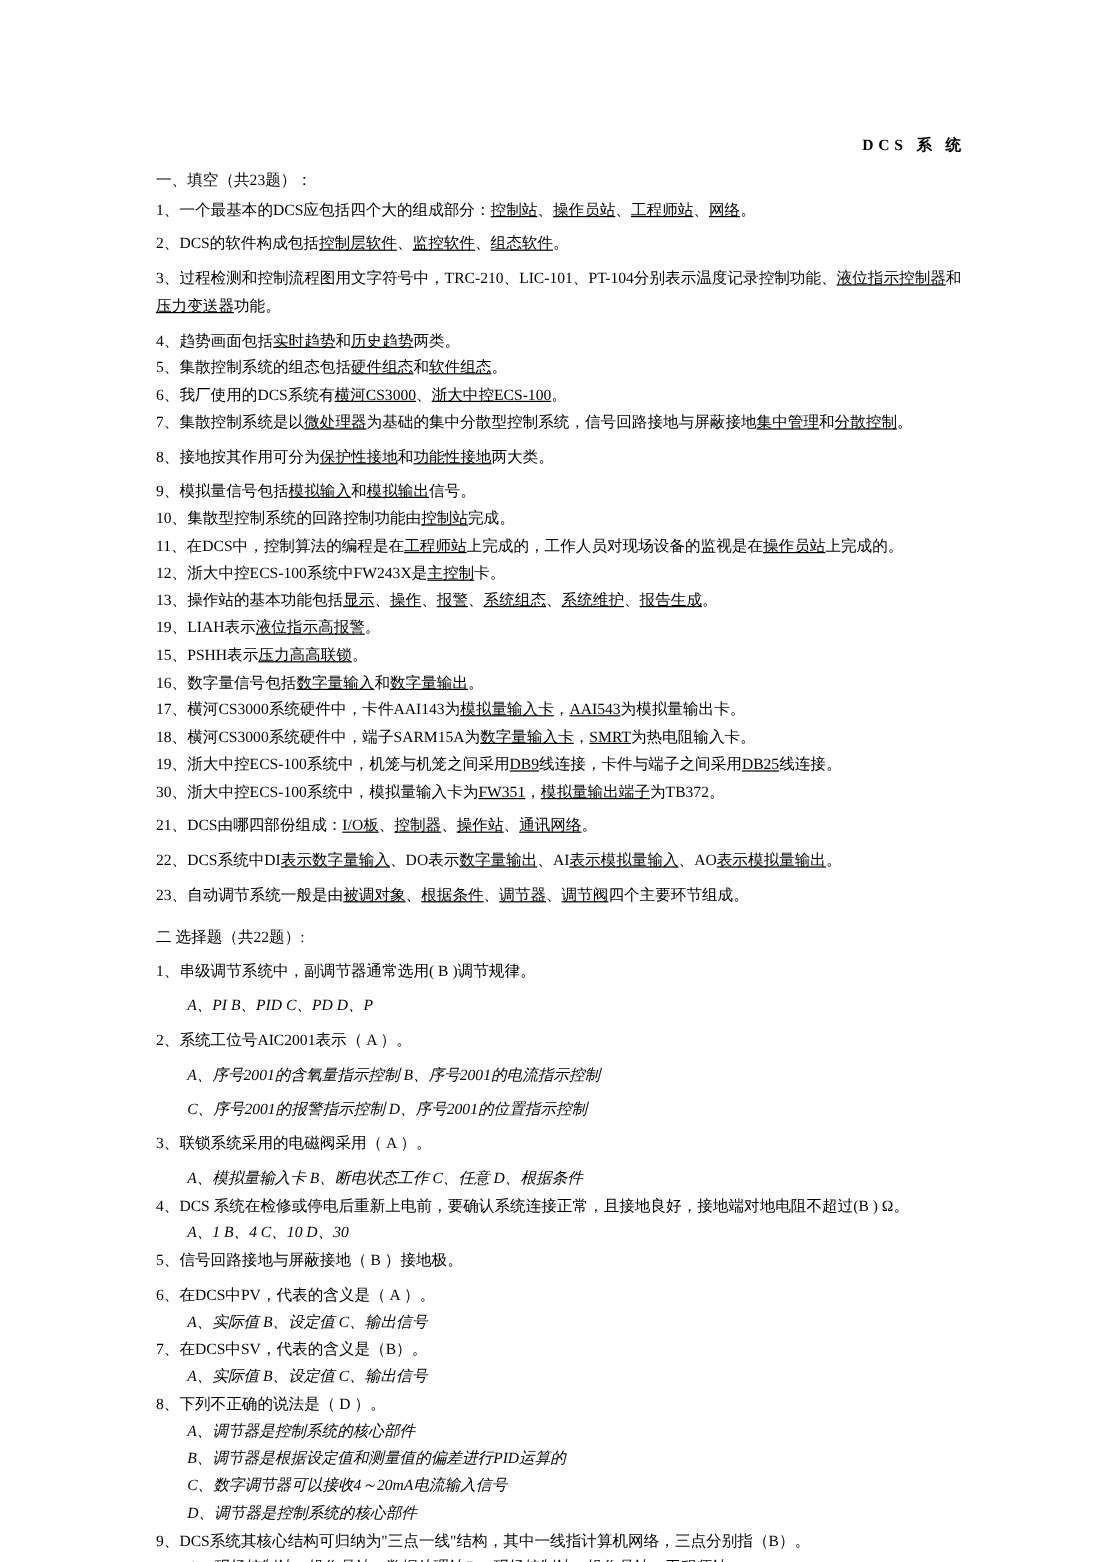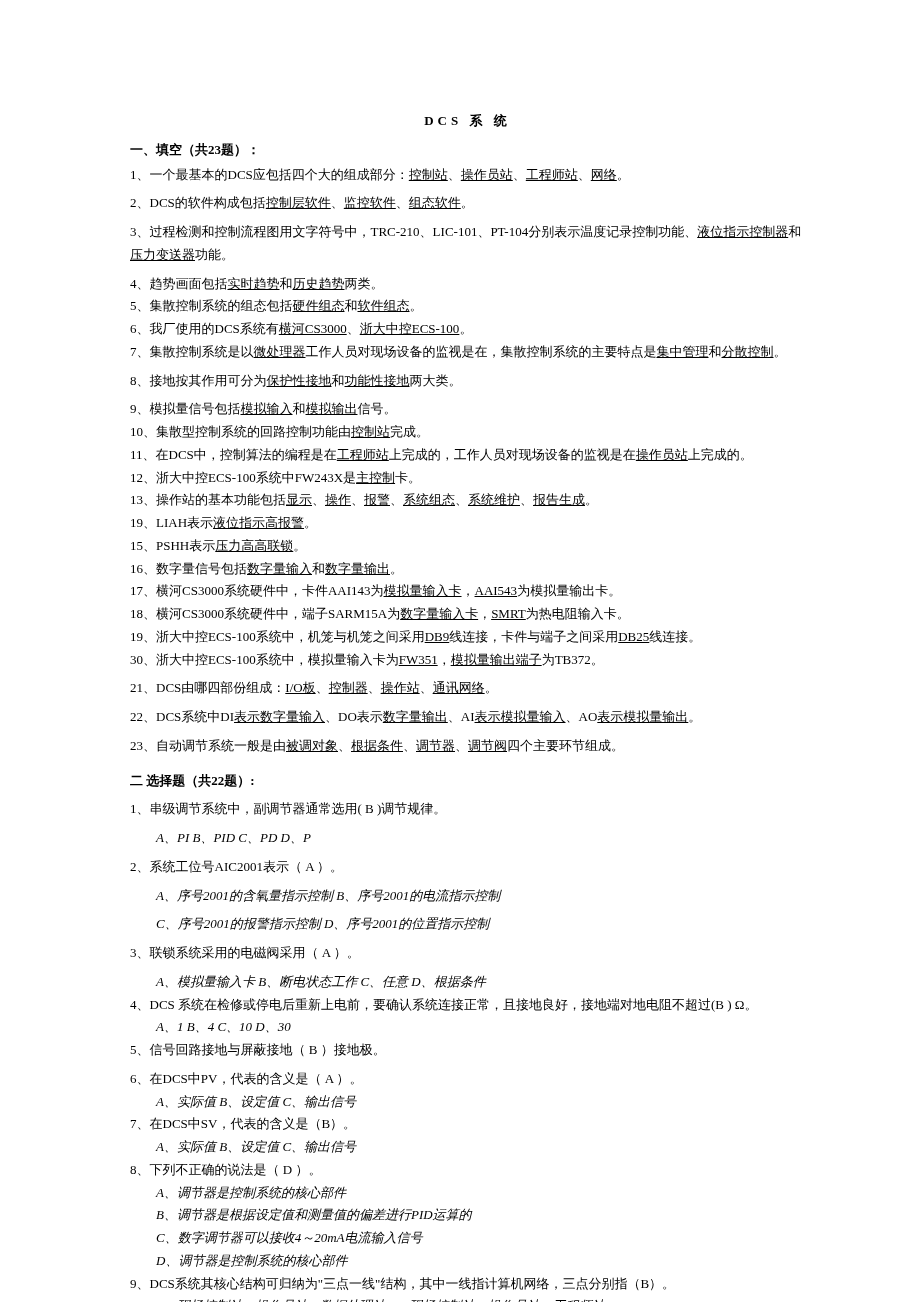--- a/index.html
+++ b/index.html
@@ -7,27 +7,27 @@
     font-size: 13px;
     line-height: 1.75;
     color: #000;
     background: #fff;
     margin: 0;
     padding: 110px 115px 60px 130px;
     width: 920px;
     box-sizing: border-box;
   }
   .title {
-    text-align: center;
+    text-align: right;
     font-weight: bold;
     letter-spacing: 4px;
     margin-bottom: 6px;
   }
   .section-head {
-    font-weight: bold;
+    font-weight: normal;
     margin-top: 6px;
     margin-bottom: 2px;
   }
   .red { color: #000000; }
   .u { text-decoration: underline; }
   p { margin: 0; }
   .spaced { margin-top: 6px; }
   .spaced-lg { margin-top: 12px; }
   .indent { padding-left: 2em; font-style: italic; }
 </style>
@@ -43,21 +43,21 @@
 <p class="spaced"><span>2、DCS的软件构成包括</span><span class="red u">控制层软件</span><span>、</span><span class="red u">监控软件</span><span>、</span><span class="red u">组态软件</span><span>。</span></p>
 
 <p class="spaced"><span>3、过程检测和控制流程图用文字符号中，TRC-210、LIC-101、PT-104分别表示温度记录控制功能、</span><span class="red u">液位指示控制器</span><span>和</span><span class="red u">压力变送器</span><span>功能。</span></p>
 
 <p class="spaced"><span>4、趋势画面包括</span><span class="red u">实时趋势</span><span>和</span><span class="red u">历史趋势</span><span>两类。</span></p>
 
 <p><span>5、集散控制系统的组态包括</span><span class="red u">硬件组态</span><span>和</span><span class="red u">软件组态</span><span>。</span></p>
 
 <p><span>6、我厂使用的DCS系统有</span><span class="red u">横河CS3000</span><span>、</span><span class="red u">浙大中控ECS-100</span><span>。</span></p>
 
-<p><span>7、集散控制系统是以</span><span class="red u">微处理器</span><span>工作人员对现场设备的监视是在，集散控制系统的主要特点是</span><span class="red u">集中管理</span><span>和</span><span class="red u">分散控制</span><span>。</span></p>
+<p><span>7、集散控制系统是以</span><span class="red u">微处理器</span><span>为基础的集中分散型控制系统，信号回路接地与屏蔽接地</span><span class="red u">集中管理</span><span>和</span><span class="red u">分散控制</span><span>。</span></p>
 
 <p class="spaced"><span>8、接地按其作用可分为</span><span class="red u">保护性接地</span><span>和</span><span class="red u">功能性接地</span><span>两大类。</span></p>
 
 <p class="spaced"><span>9、模拟量信号包括</span><span class="red u">模拟输入</span><span>和</span><span class="red u">模拟输出</span><span>信号。</span></p>
 
 <p><span>10、集散型控制系统的回路控制功能由</span><span class="red u">控制站</span><span>完成。</span></p>
 
 <p><span>11、在DCS中，控制算法的编程是在</span><span class="red u">工程师站</span><span>上完成的，工作人员对现场设备的监视是在</span><span class="red u">操作员站</span><span>上完成的。</span></p>
 
 <p><span>12、浙大中控ECS-100系统中FW243X是</span><span class="red u">主控制</span><span>卡。</span></p>

